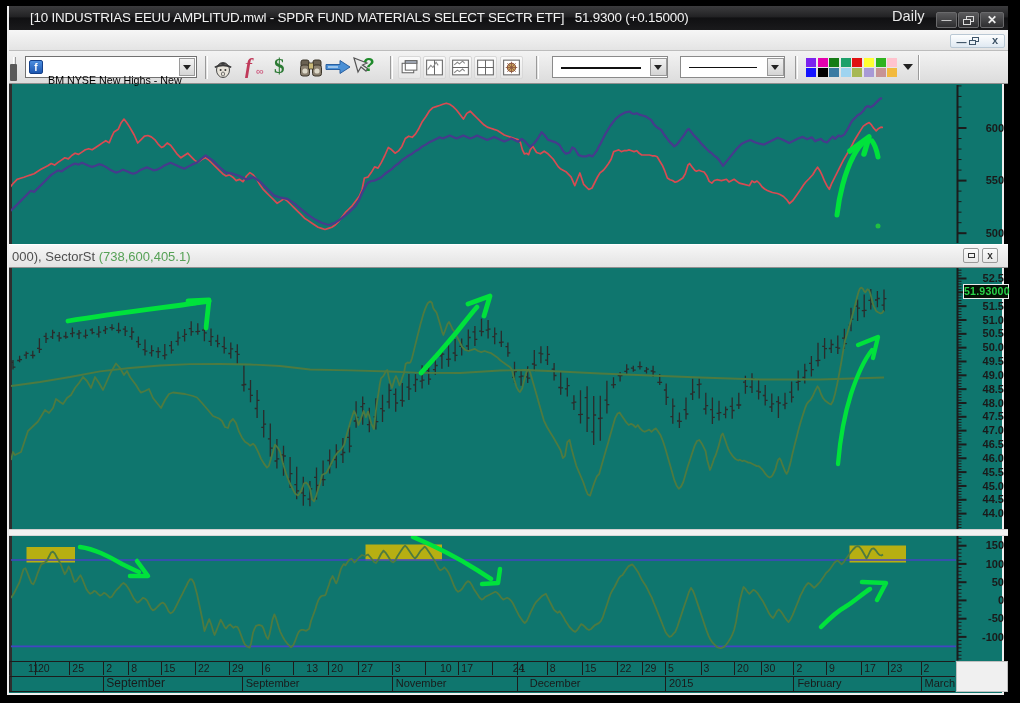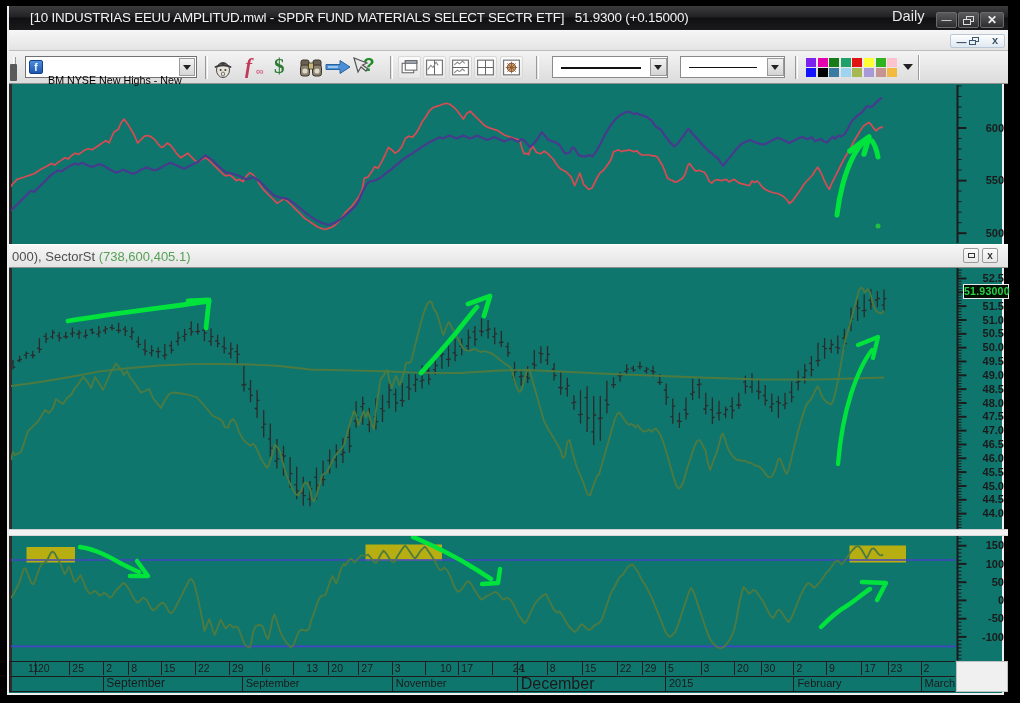--- a/index.html
+++ b/index.html
@@ -401,19 +401,19 @@
         <div class="abs" style="left:816.9px;top:0;width:35.3px;height:13px;border-left:1.6px solid #1c1c1c;font-size:10.5px;color:#1a1a1a;padding-left:2px;line-height:13px">9</div>
         <div class="abs" style="left:852.2px;top:0;width:26.4px;height:13px;border-left:1.6px solid #1c1c1c;font-size:10.5px;color:#1a1a1a;padding-left:2px;line-height:13px">17</div>
         <div class="abs" style="left:878.6px;top:0;width:32.9px;height:13px;border-left:1.6px solid #1c1c1c;font-size:10.5px;color:#1a1a1a;padding-left:2px;line-height:13px">23</div>
         <div class="abs" style="left:911.5px;top:0;width:34.2px;height:13px;border-left:1.6px solid #1c1c1c;font-size:10.5px;color:#1a1a1a;padding-left:2px;line-height:13px">2</div>
       </div>
       <div class="abs" style="left:0;top:670.5px;width:946px;height:15px;border-bottom:1.6px solid #1c1c1c">
         <div class="abs" style="left:0.0px;top:0;width:94.3px;height:14px;border-left:1.6px solid #1c1c1c;font-size:11px;color:#1a1a1a;padding-left:3px;line-height:13px"></div>
         <div class="abs" style="left:94.3px;top:0;width:138.4px;height:14px;border-left:1.6px solid #1c1c1c;font-size:12px;color:#1a1a1a;padding-left:2px;line-height:13px">September</div>
         <div class="abs" style="left:232.7px;top:0;width:150.0px;height:14px;border-left:1.6px solid #1c1c1c;font-size:11px;color:#1a1a1a;padding-left:3px;line-height:13px">September</div>
         <div class="abs" style="left:382.7px;top:0;width:125.0px;height:14px;border-left:1.6px solid #1c1c1c;font-size:11px;color:#1a1a1a;padding-left:3px;line-height:13px">November</div>
-        <div class="abs" style="left:507.7px;top:0;width:148.3px;height:14px;border-left:1.6px solid #1c1c1c;font-size:16px;color:#1a1a1a;padding-left:3px;line-height:13px">December</div>
+        <div class="abs" style="left:507.7px;top:0;width:148.3px;height:14px;border-left:1.6px solid #1c1c1c;font-size:11px;color:#1a1a1a;padding-left:12px;line-height:13px">December</div>
         <div class="abs" style="left:656.0px;top:0;width:128.4px;height:14px;border-left:1.6px solid #1c1c1c;font-size:11px;color:#1a1a1a;padding-left:3px;line-height:13px">2015</div>
         <div class="abs" style="left:784.4px;top:0;width:127.1px;height:14px;border-left:1.6px solid #1c1c1c;font-size:11px;color:#1a1a1a;padding-left:3px;line-height:13px">February</div>
         <div class="abs" style="left:911.5px;top:0;width:34.2px;height:14px;border-left:1.6px solid #1c1c1c;font-size:11px;color:#1a1a1a;padding-left:3px;line-height:13px">March</div>
       </div>
       <div class="abs" style="left:946.5px;top:654.5px;width:52px;height:31px;background:#f0f0f0;border:1px solid #c0c0c0"></div>
     </div>
   </div>
 </body></html>

